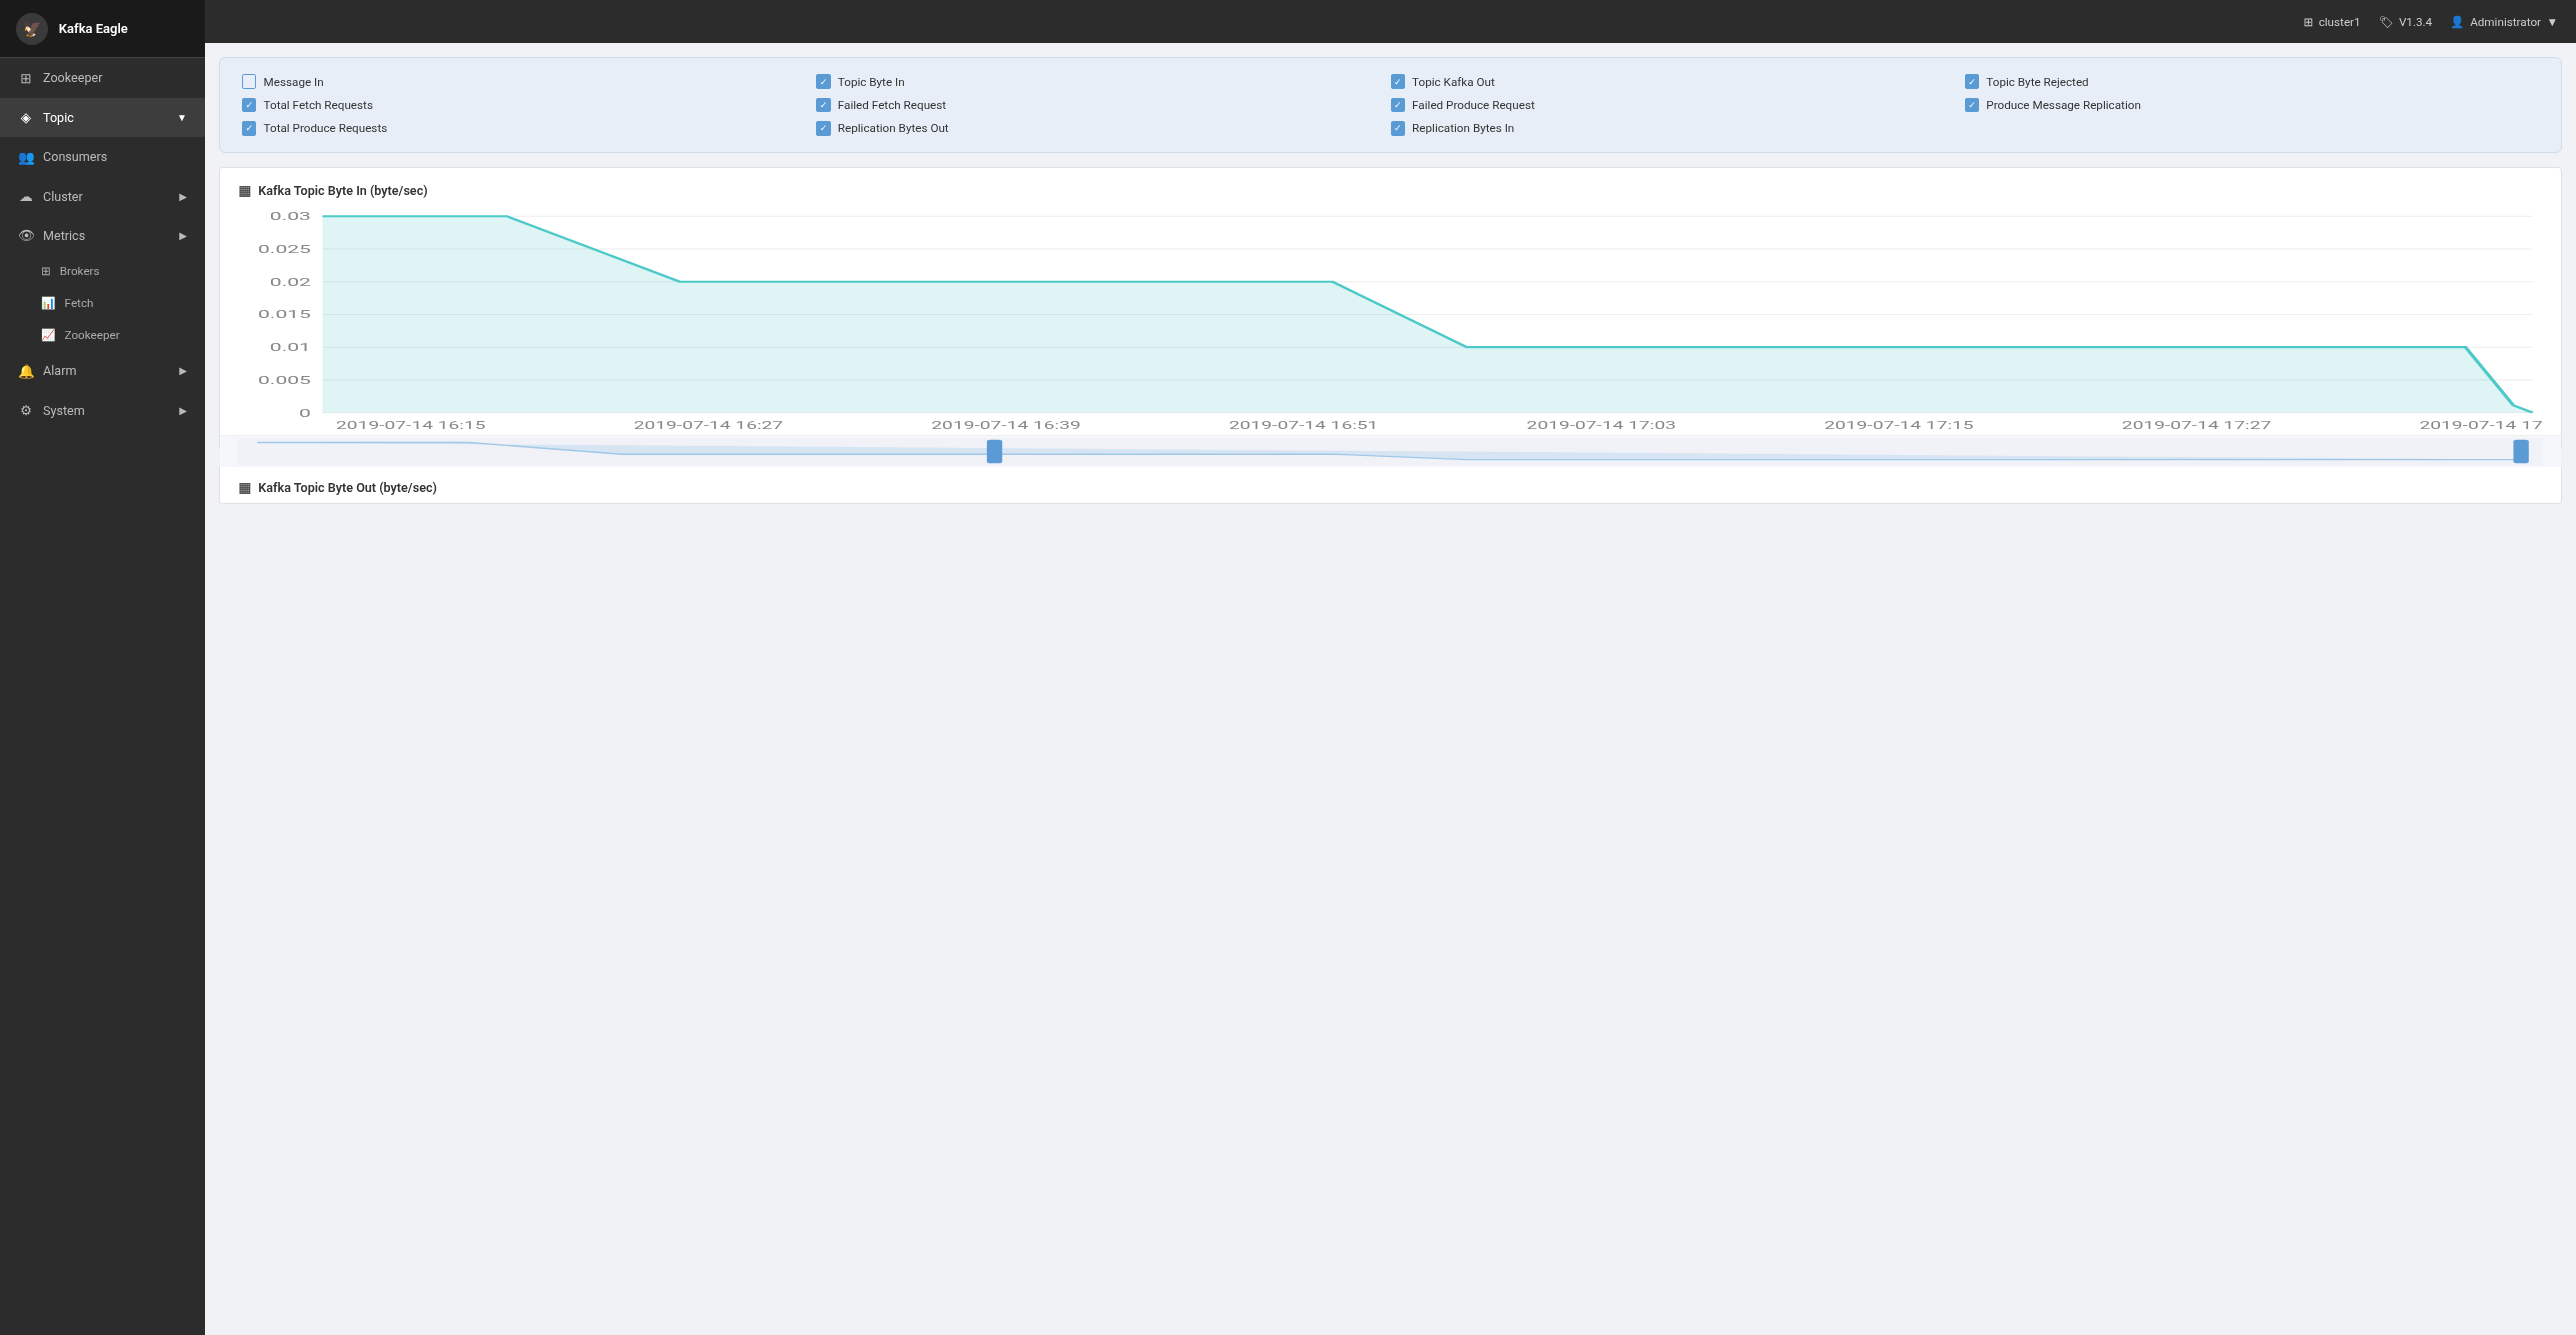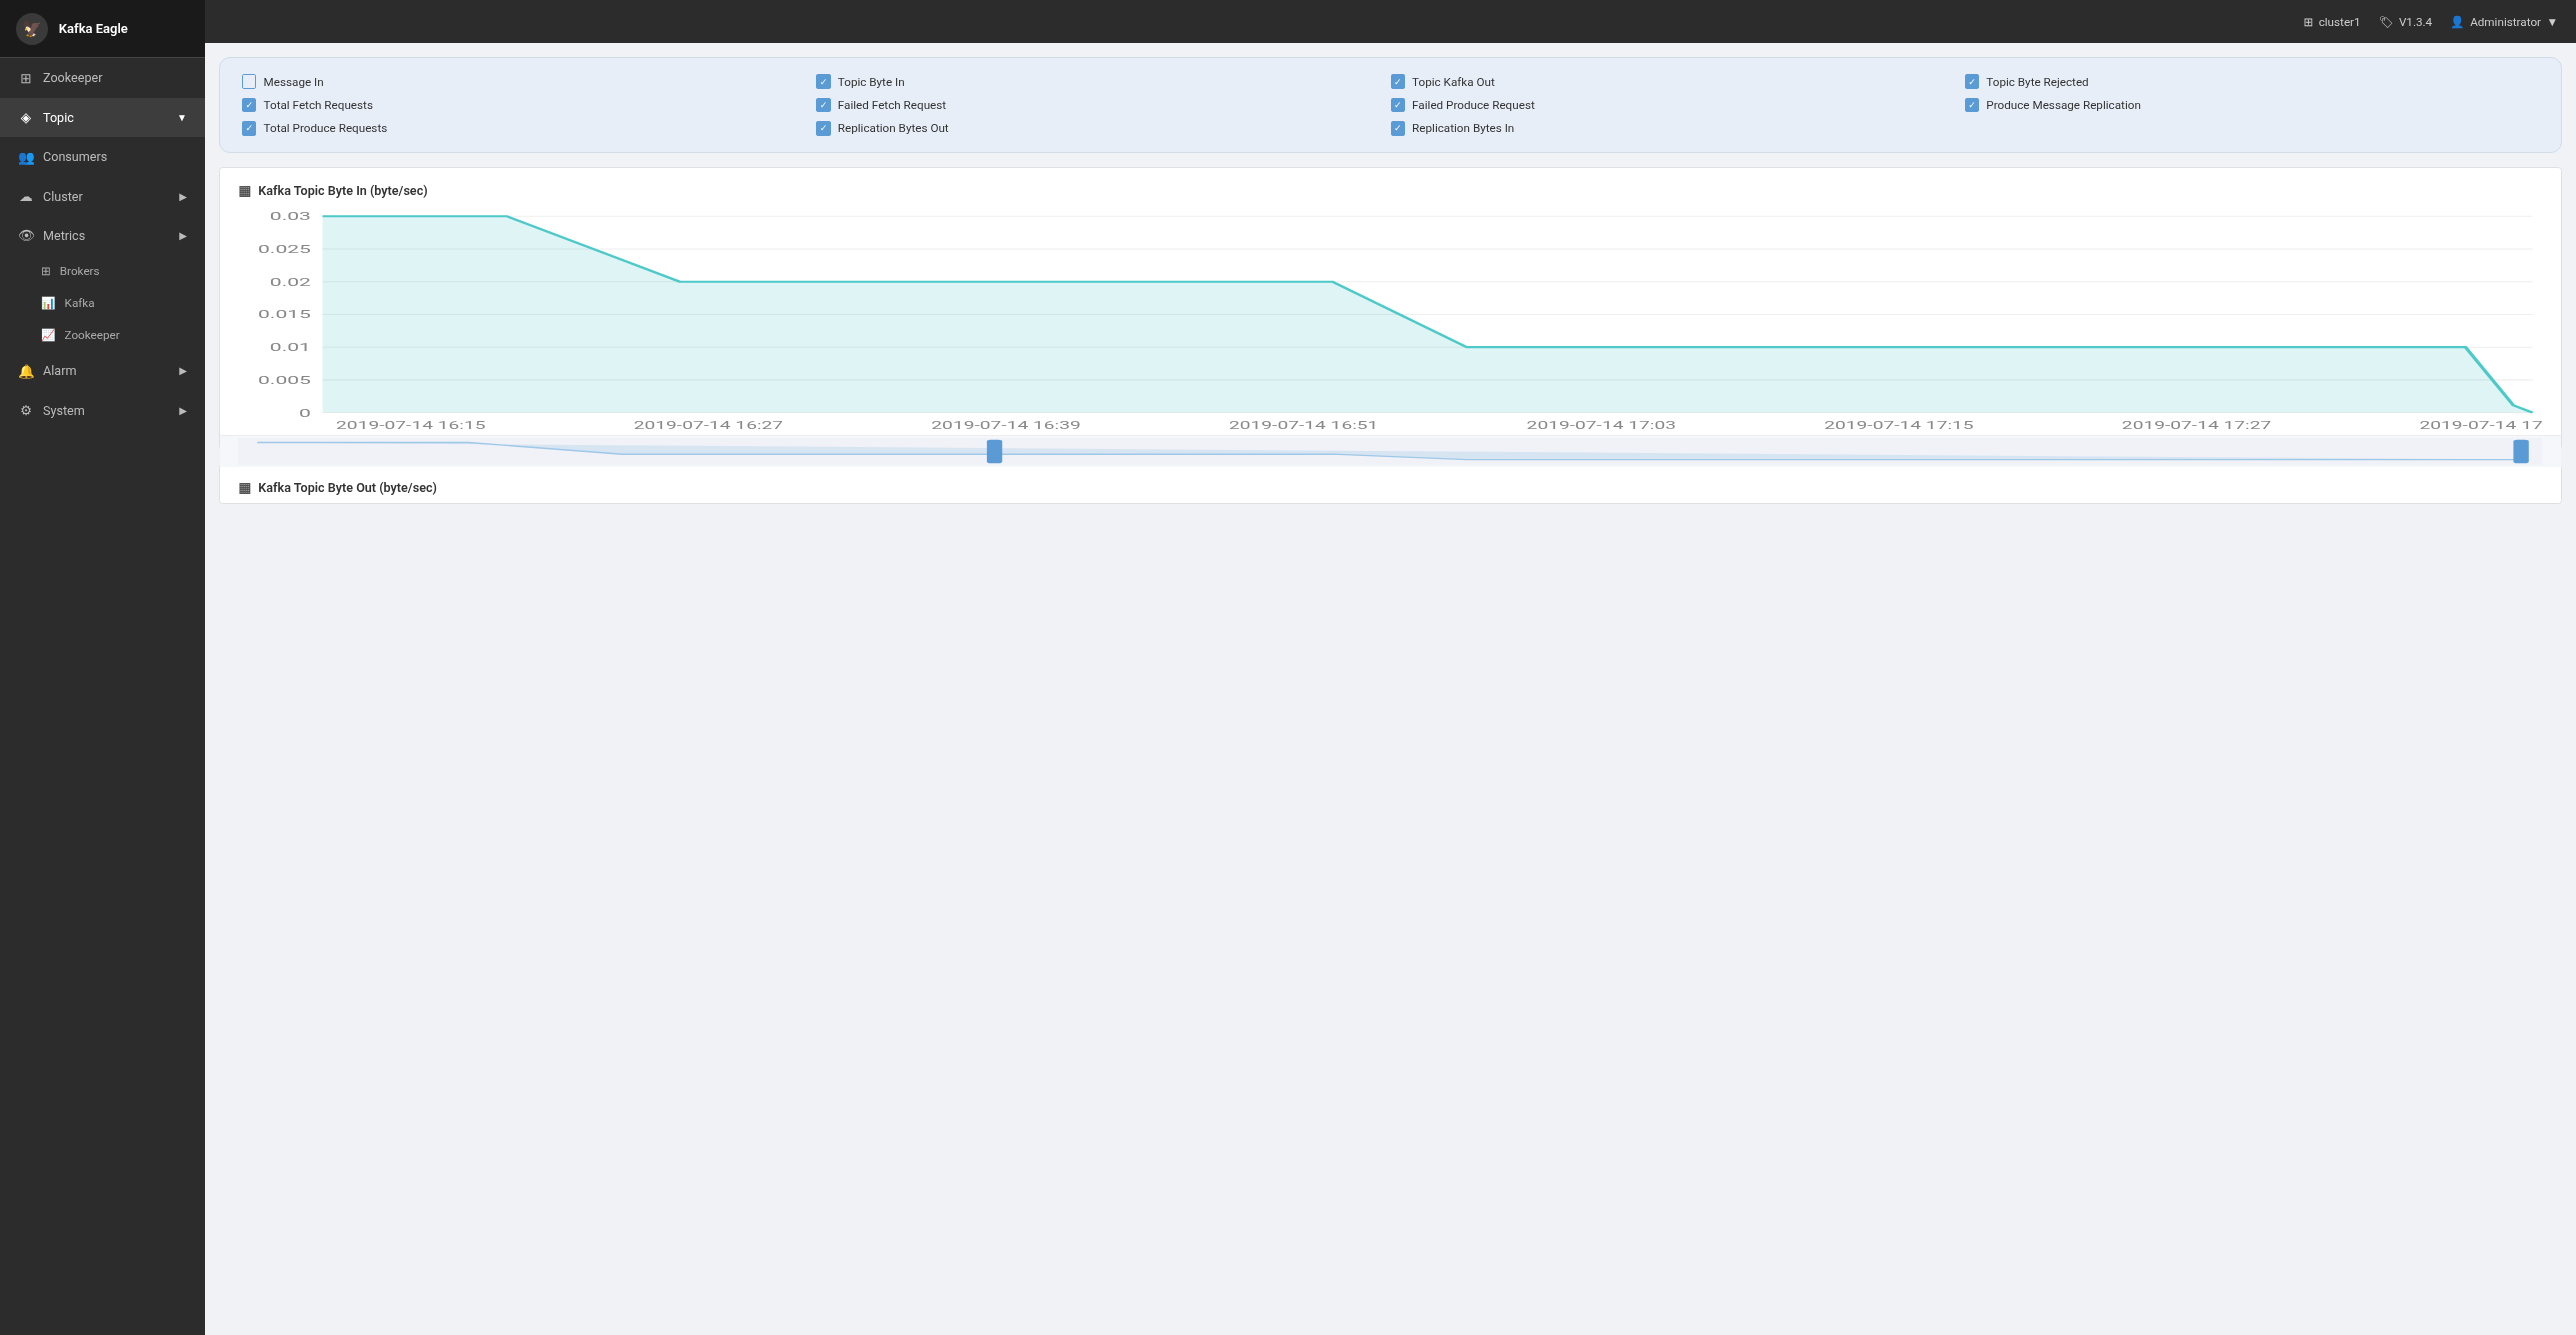--- a/index.html
+++ b/index.html
@@ -80,21 +80,21 @@
       flex: 1;
       overflow-y: auto;
       padding: 14.4px;
       background: #f0f2f5;
     }
 
     
     .filter-panel {
       background: #e8eef8;
       border: 0.9px solid #d0dce8;
-      border-radius: 11px;
+      border-radius: 6px;
       padding: 16px 21.6px;
       margin-bottom: 14.4px;
     }
     .filter-grid {
       display: grid;
       grid-template-columns: repeat(4, 1fr);
       gap: 9px 0;
     }
     .filter-item {
       display: flex;
@@ -198,21 +198,21 @@
     <span class="chevron">▶</span>
   </div>
 
   <div class="nav-sub-item">
     <span class="nav-icon">⊞</span>
     <span>Brokers</span>
   </div>
 
   <div class="nav-sub-item">
     <span class="nav-icon">📊</span>
-    <span>Kafka</span>
+    <span>Fetch</span>
   </div>
 
   <div class="nav-sub-item">
     <span class="nav-icon">📈</span>
     <span>Zookeeper</span>
   </div>
 
   <div class="nav-item">
     <span class="nav-icon">🔔</span>
     <span>Alarm</span>

